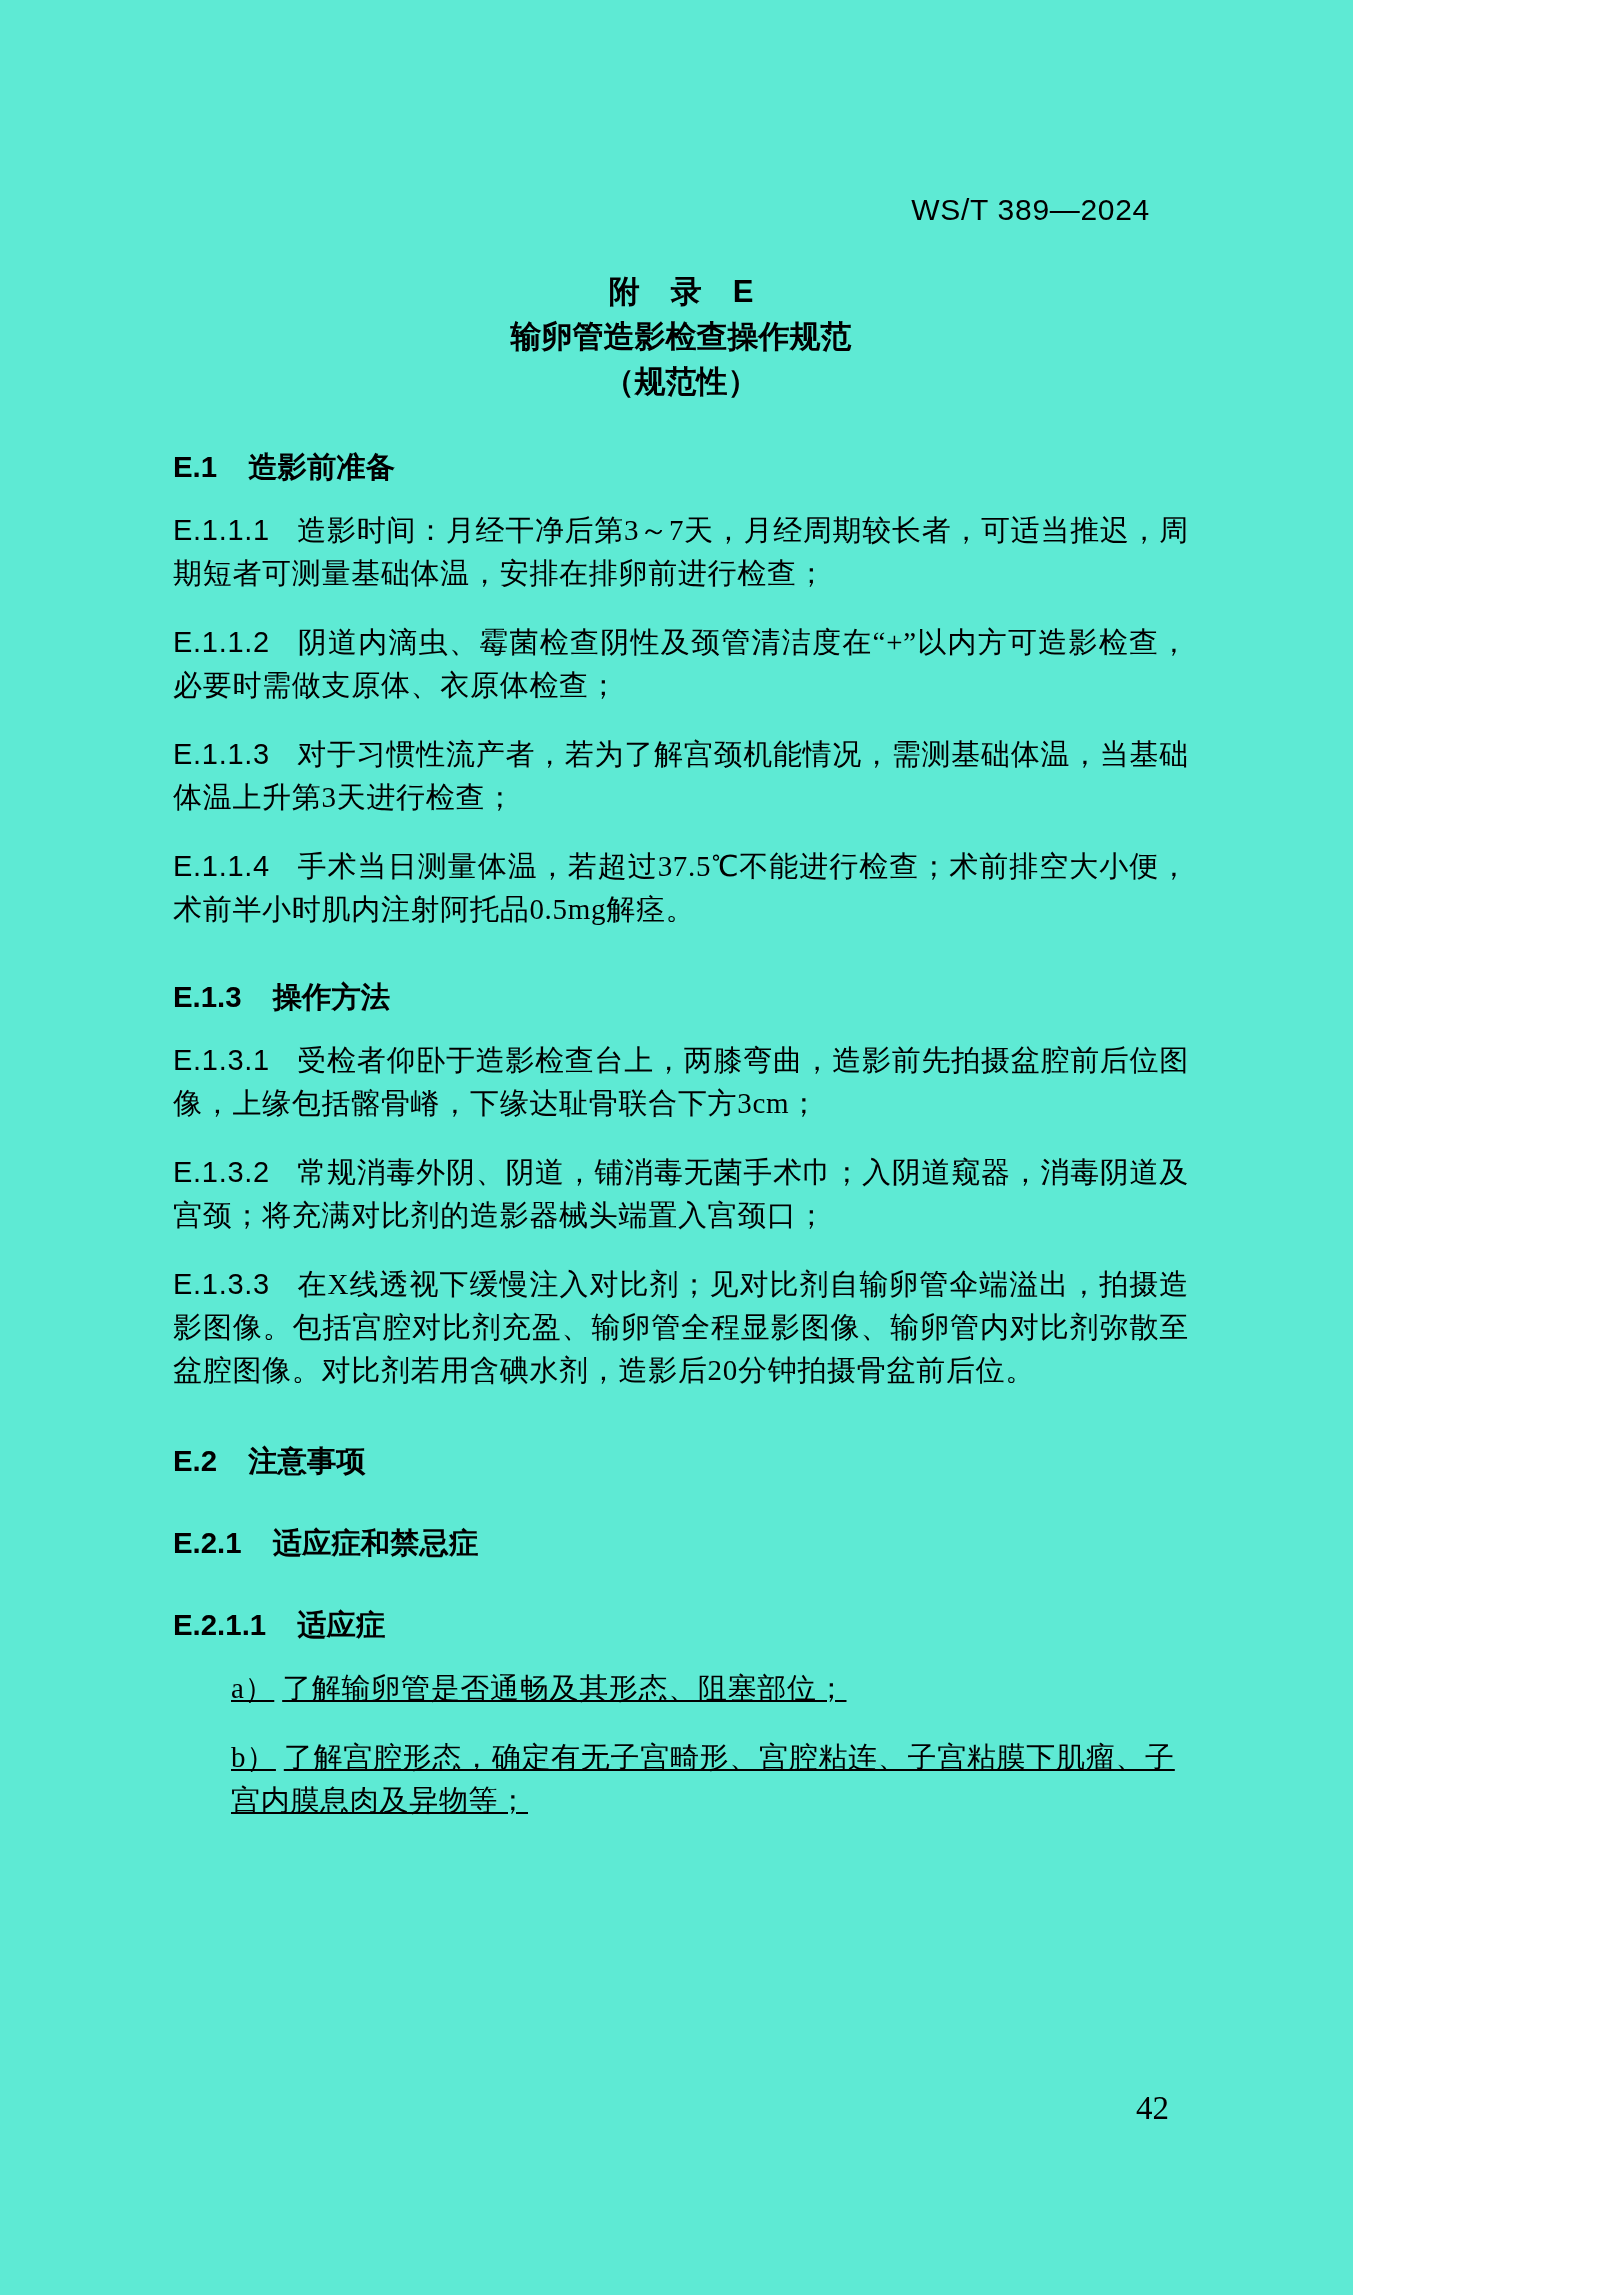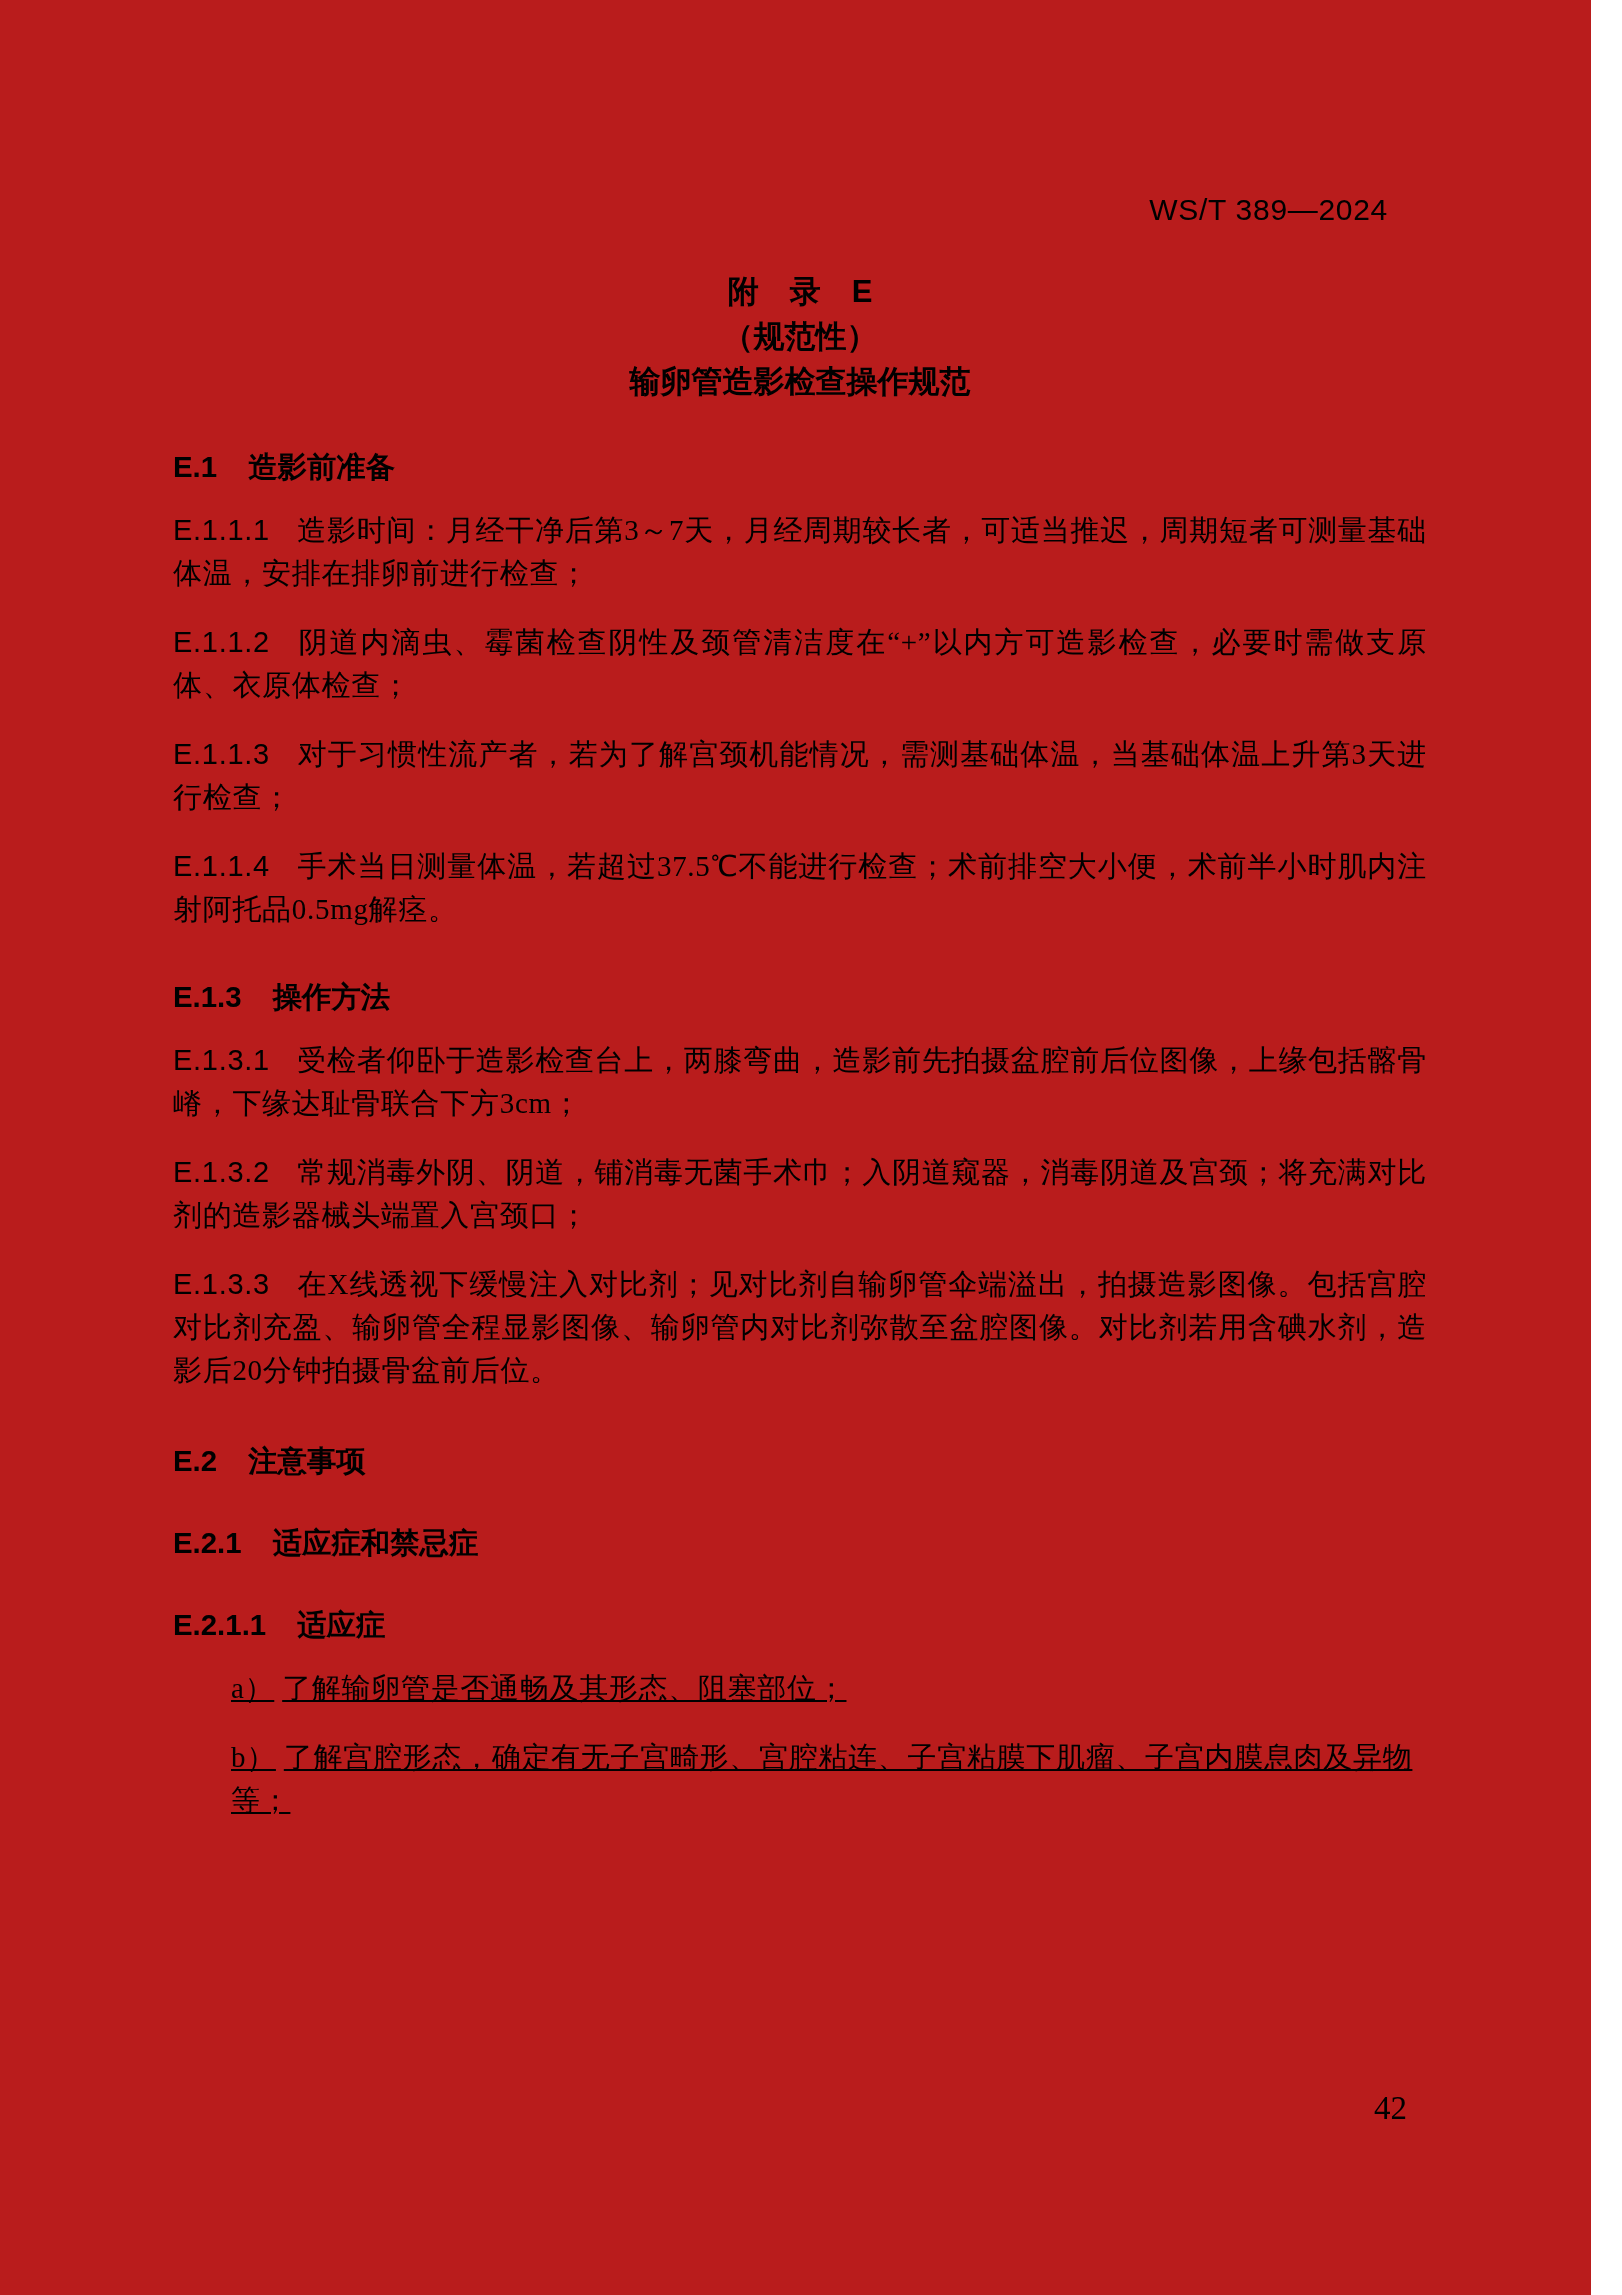--- a/index.html
+++ b/index.html
@@ -1,20 +1,20 @@
 <!DOCTYPE html>
 <html style="font-size:10.5px"><head>
 <meta charset="utf-8">
 <style>
   html, body { margin: 0; padding: 0; background: #ffffff; }
   .page {
     position: relative;
-    width: 1591px;
+    width: 1353px;
     height: 2295px;
-    background: #b91c1c;
+    background: #5eead4;
     color: #000000;
     font-family: "Liberation Serif", serif;
     overflow: hidden;
   }
   .content {
     padding: 0 164px 0 173px;
   }
   .doc-code {
     padding-top: 193px;
     text-align: right;
@@ -74,22 +74,22 @@
 </head>
 <body>
 
 <div class="page">
   <div class="content">
 
     <div class="doc-code">WS/T 389—2024</div>
 
     <div class="title-block">
       <div class="title-line">附　录　E</div>
+      <div class="title-line">输卵管造影检查操作规范</div>
       <div class="title-line">（规范性）</div>
-      <div class="title-line">输卵管造影检查操作规范</div>
     </div>
 
     <div class="sections" id="sections-container">
         <div class="sec sec-h1"><span class="num">E.1</span><span class="txt">造影前准备</span></div>
         <div class="sec sec-p"><span class="num">E.1.1.1</span><span class="txt">造影时间：月经干净后第3～7天，月经周期较长者，可适当推迟，周期短者可测量基础体温，安排在排卵前进行检查；</span></div>
         <div class="sec sec-p"><span class="num">E.1.1.2</span><span class="txt">阴道内滴虫、霉菌检查阴性及颈管清洁度在“+”以内方可造影检查，必要时需做支原体、衣原体检查；</span></div>
         <div class="sec sec-p"><span class="num">E.1.1.3</span><span class="txt">对于习惯性流产者，若为了解宫颈机能情况，需测基础体温，当基础体温上升第3天进行检查；</span></div>
         <div class="sec sec-p"><span class="num">E.1.1.4</span><span class="txt">手术当日测量体温，若超过37.5℃不能进行检查；术前排空大小便，术前半小时肌内注射阿托品0.5mg解痉。</span></div>
         <div class="sec sec-h2"><span class="num">E.1.3</span><span class="txt">操作方法</span></div>
         <div class="sec sec-p"><span class="num">E.1.3.1</span><span class="txt">受检者仰卧于造影检查台上，两膝弯曲，造影前先拍摄盆腔前后位图像，上缘包括髂骨嵴，下缘达耻骨联合下方3cm；</span></div>

